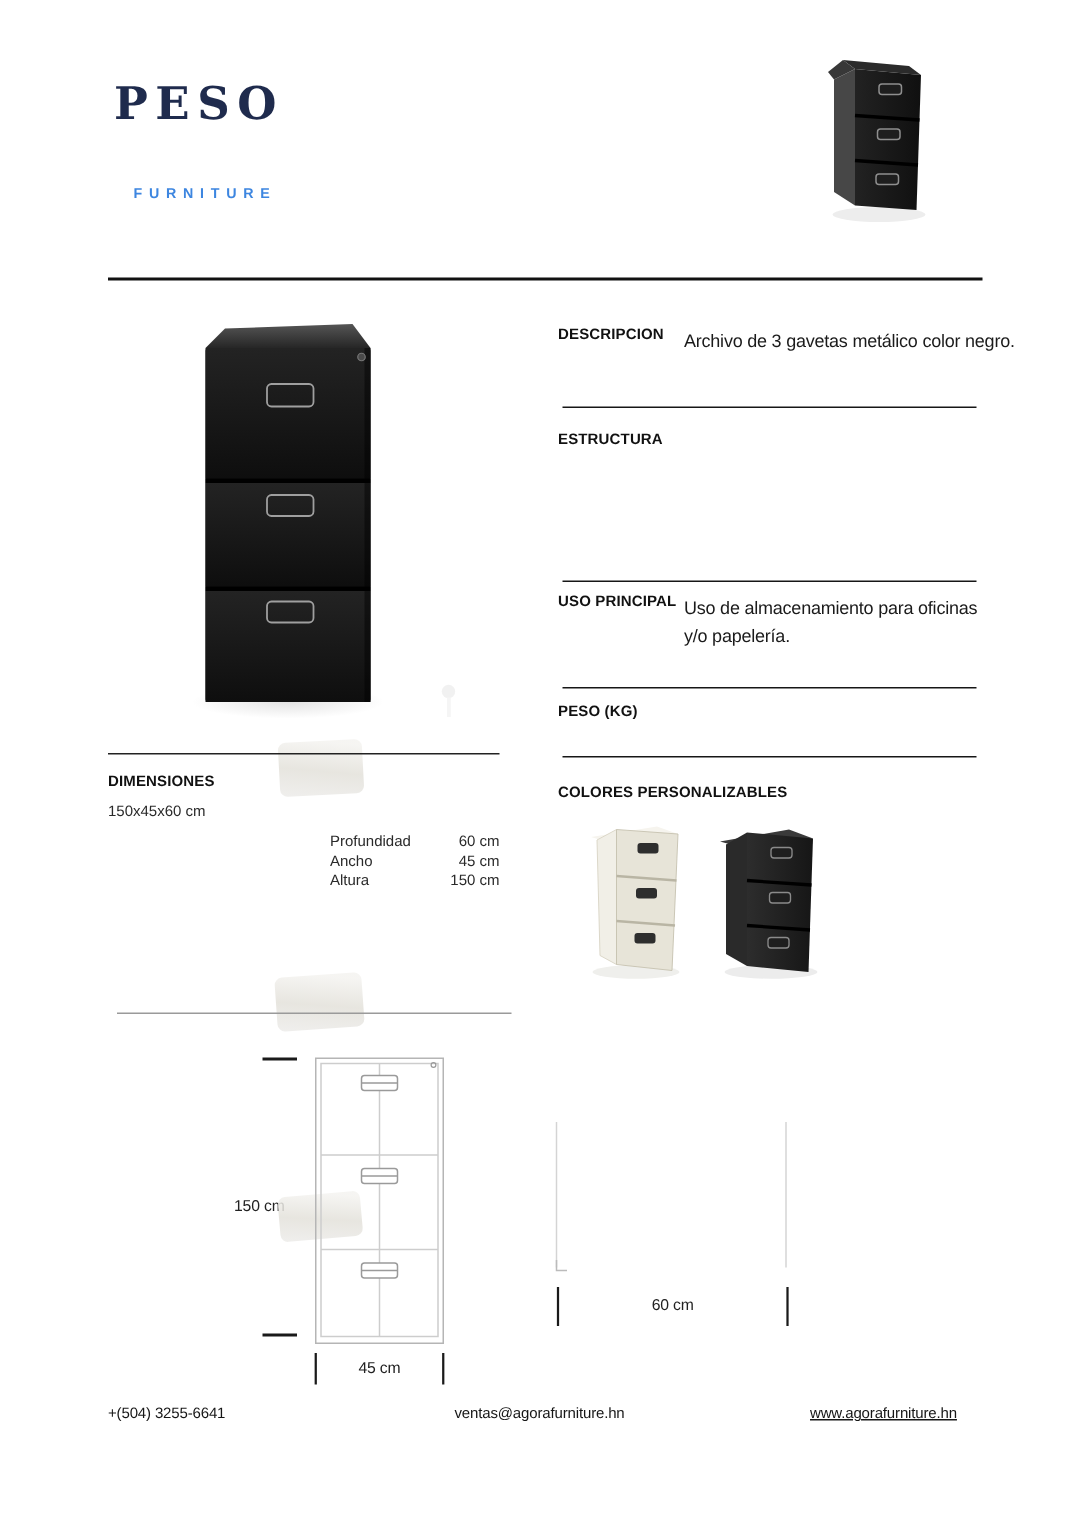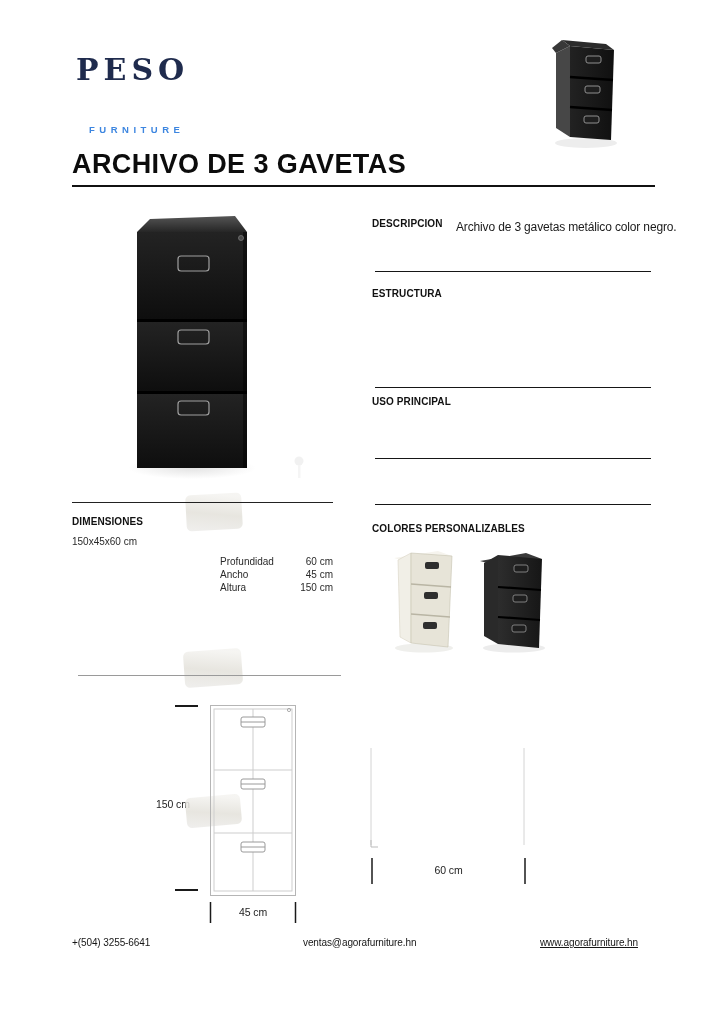--- a/index.html
+++ b/index.html
@@ -73,21 +73,20 @@
     <polygon points="8,17 22,10 22,101 8,92" fill="#474747"></polygon>
     <polygon points="8,17 22,10 14,4 4,12" fill="#383838"></polygon>
     <polygon points="22,10 66,14 63,104 22,101" fill="url(#gf1)"></polygon>
     <line x1="22" y1="41" x2="65" y2="44" stroke="#000" stroke-width="2.5"></line>
     <line x1="22" y1="71" x2="64" y2="74" stroke="#000" stroke-width="2.5"></line>
     <rect x="38" y="20" width="15" height="7" rx="2" fill="#1e1e1e" stroke="#8f8f8f" stroke-width="1"></rect>
     <rect x="37" y="50" width="15" height="7" rx="2" fill="#1e1e1e" stroke="#8f8f8f" stroke-width="1"></rect>
     <rect x="36" y="80" width="15" height="7" rx="2" fill="#1e1e1e" stroke="#8f8f8f" stroke-width="1"></rect>
   </svg>
 
-  <div class="abs page-title">ARCHIVO DE 3 GAVETAS</div>
   <div class="abs title-rule"></div>
 
   <svg class="abs" style="left:120px;top:210px;" width="135" height="275" viewBox="0 0 135 275">
     <defs>
       <linearGradient id="gtop" x1="0" y1="0" x2="0" y2="1">
         <stop offset="0" stop-color="#555"></stop>
           <stop offset="1" stop-color="#262626"></stop>
       </linearGradient>
       <linearGradient id="gdr" x1="0" y1="0" x2="0" y2="1">
         <stop offset="0" stop-color="#232323"></stop>
@@ -126,23 +125,28 @@
     </div>
     <div class="spec-rule" style="top:61px;"></div>
 
     <div class="spec-row" style="top:78px;">
       <div class="spec-label">ESTRUCTURA</div>
     </div>
     <div class="spec-rule" style="top:177px;"></div>
 
     <div class="spec-row" style="top:186px;">
       <div class="spec-label">USO PRINCIPAL</div>
+      <div class="spec-value">Uso de almacenamiento para oficinas y/o papelería.</div>
     </div>
     <div class="spec-rule" style="top:248px;"></div>
 
+    <div class="spec-row" style="top:259px;">
+      <div class="spec-label">PESO (KG)</div>
+      <div class="spec-value"></div>
+    </div>
     <div class="spec-rule" style="top:294px;"></div>
 
     <div class="colores-heading">COLORES PERSONALIZABLES</div>
 
     <svg style="position:absolute;left:20px;top:336px;" width="70" height="108" viewBox="0 0 70 108">
       <ellipse cx="32" cy="102" rx="29" ry="4.5" fill="#efefec"></ellipse>
       <polygon points="2,12 46,5 60,10 19,17" fill="#f6f4ee"></polygon>
       <polygon points="6,14 19,7 19,97 8,91" fill="#f1efe7" stroke="#d8d4c4" stroke-width="0.6"></polygon>
       <polygon points="19,7 60,10 56,101 19,97" fill="#e7e4d8" stroke="#c6c2b0" stroke-width="0.6"></polygon>
       <line x1="19" y1="38" x2="59" y2="41" stroke="#b9b5a4" stroke-width="1.6"></line>

